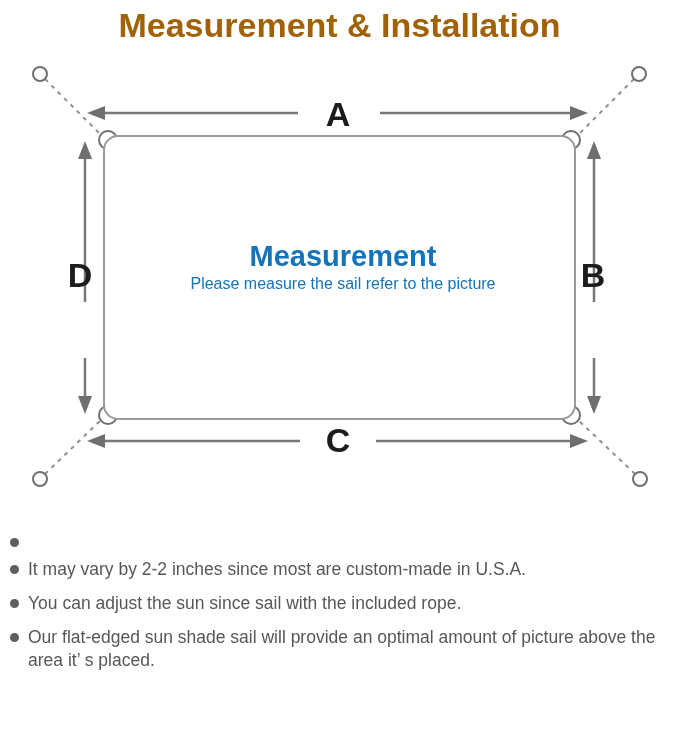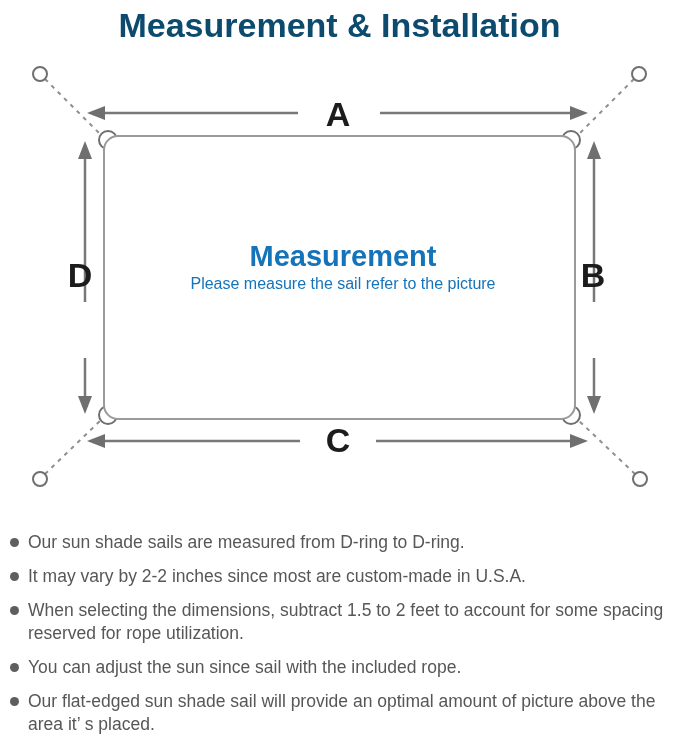--- a/index.html
+++ b/index.html
@@ -4,21 +4,21 @@
 <style>
   html,body{margin:0;padding:0;}
   body{
     width:679px;height:739px;background:#ffffff;overflow:hidden;
     font-family:"Liberation Sans", sans-serif;
   }
   .page{width:679px;height:739px;position:relative;}
   h1.title{
     margin:4px 0 0 0;text-align:center;
     font-size:34px;font-weight:bold;letter-spacing:0px;
-    color:#0c4a6e;line-height:42px;
+    color:#a16207;line-height:42px;
   }
   svg.diagram{display:block;margin-top:10px;}
   .dash{stroke:#8f8f8f;stroke-width:2;stroke-dasharray:4 5;fill:none;}
   .anchor{fill:#ffffff;stroke:#6f6f6f;stroke-width:2;}
   .ring{fill:#ffffff;stroke:#6f6f6f;stroke-width:2;}
   .sail{fill:#ffffff;stroke:#9a9a9a;stroke-width:2;}
   .dim{stroke:#787878;stroke-width:2.5;}
   .arrow{fill:#6f6f6f;stroke:none;}
   .dimlabel{
     font-family:"Liberation Sans", sans-serif;font-size:34px;font-weight:bold;
@@ -95,29 +95,24 @@
     <polygon class="arrow" points="594,358 587,340 601,340"></polygon>
     <text class="dimlabel" x="593" y="231">B</text>
 
     <text class="center-title" x="343" y="210">Measurement</text>
     <text class="center-sub" x="343" y="233">Please measure the sail refer to the picture</text>
   </svg>
 
   <ul class="notes">
     <li>
       <span class="dot"></span>
-      <span>Our sun shade sails are measured from D-ring to D-ring.</span>
     </li>
     <li>
       <span class="dot"></span>
       <span>It may vary by 2-2 inches since most are custom-made in U.S.A.</span>
-    </li>
-    <li>
-      <span class="dot"></span>
-      <span>When selecting the dimensions, subtract 1.5 to 2 feet to account for some spacing reserved for rope utilization.</span>
     </li>
     <li>
       <span class="dot"></span>
       <span>You can adjust the sun since sail with the included rope.</span>
     </li>
     <li>
       <span class="dot"></span>
       <span>Our flat-edged sun shade sail will provide an optimal amount of picture above the area it’ s placed.</span>
     </li>
   </ul>

